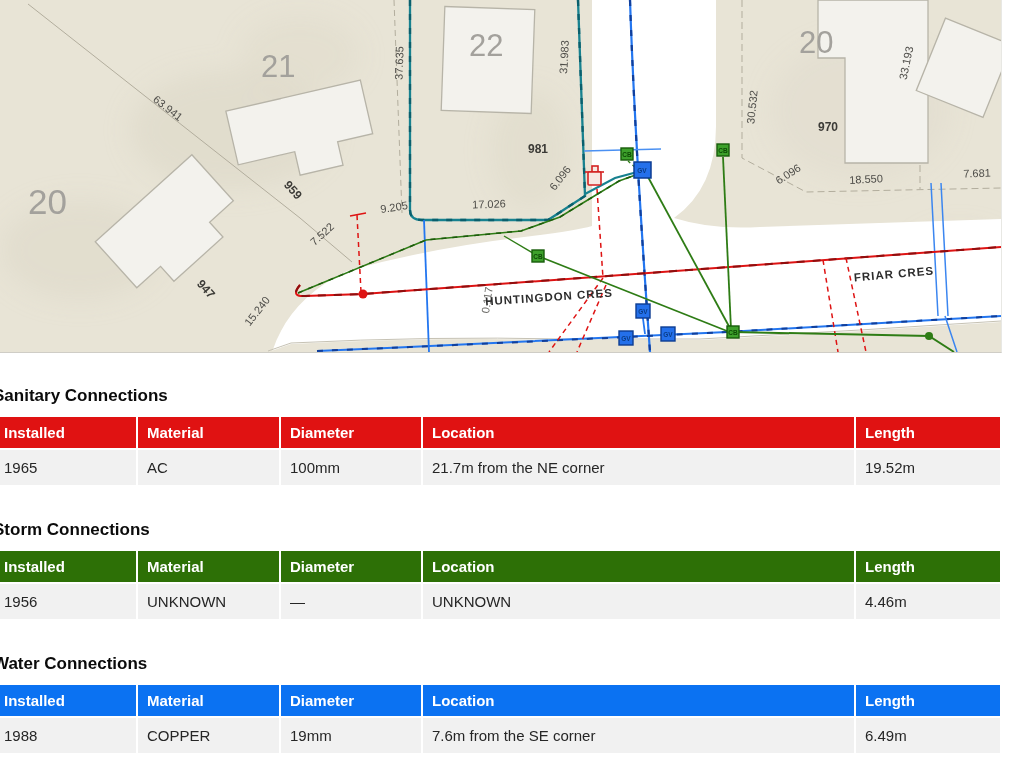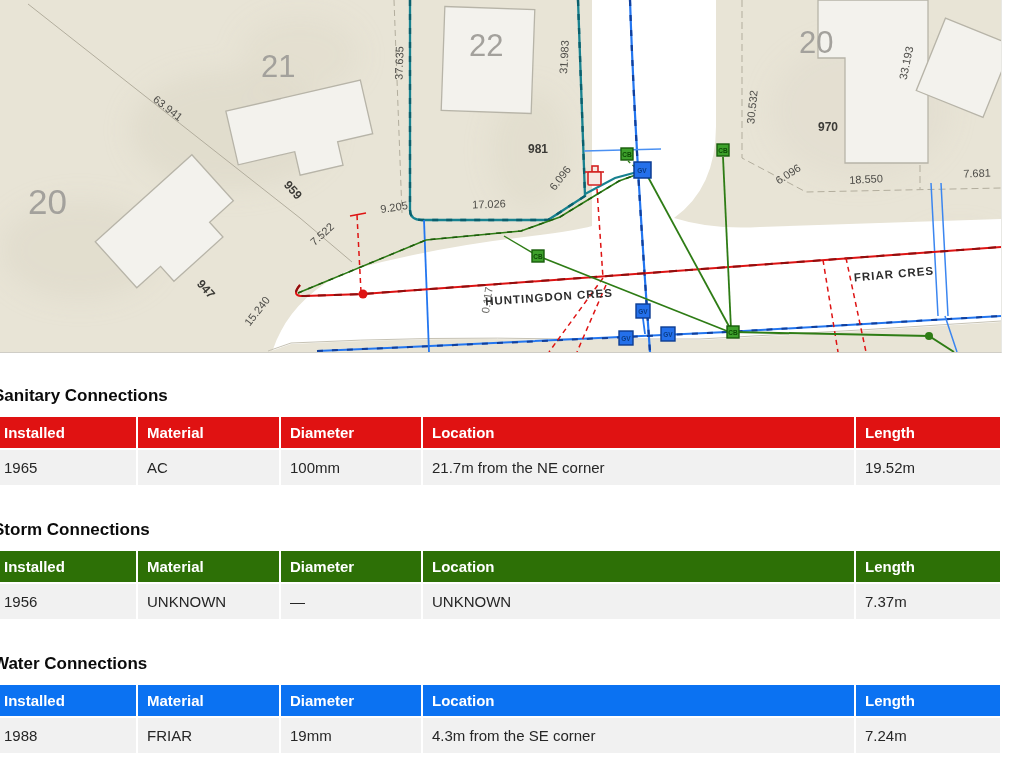--- a/index.html
+++ b/index.html
@@ -242,21 +242,21 @@
         <th style="background-color: rgb(45, 112, 6);">Location</th>
         <th style="background-color: rgb(45, 112, 6);">Length</th>
       </tr>
         </thead>
       <tbody>
           <tr>
         <td>1956</td>
         <td>UNKNOWN</td>
         <td>—</td>
         <td>UNKNOWN</td>
-        <td>7.37m</td>
+        <td>4.46m</td>
       </tr>
         </tbody>
     </table>
   </section>
 
   <section>
     <h2 class="section-title">Water Connections</h2>
     <table class="conn">
       <colgroup>
           <col class="c1">
@@ -270,22 +270,22 @@
         <th style="background-color: rgb(11, 114, 242);">Installed</th>
         <th style="background-color: rgb(11, 114, 242);">Material</th>
         <th style="background-color: rgb(11, 114, 242);">Diameter</th>
         <th style="background-color: rgb(11, 114, 242);">Location</th>
         <th style="background-color: rgb(11, 114, 242);">Length</th>
       </tr>
         </thead>
       <tbody>
           <tr>
         <td>1988</td>
-        <td>FRIAR</td>
+        <td>COPPER</td>
         <td>19mm</td>
-        <td>4.3m from the SE corner</td>
-        <td>7.24m</td>
+        <td>7.6m from the SE corner</td>
+        <td>6.49m</td>
       </tr>
         </tbody>
     </table>
   </section>
 
 </div>
 
 </body></html>

